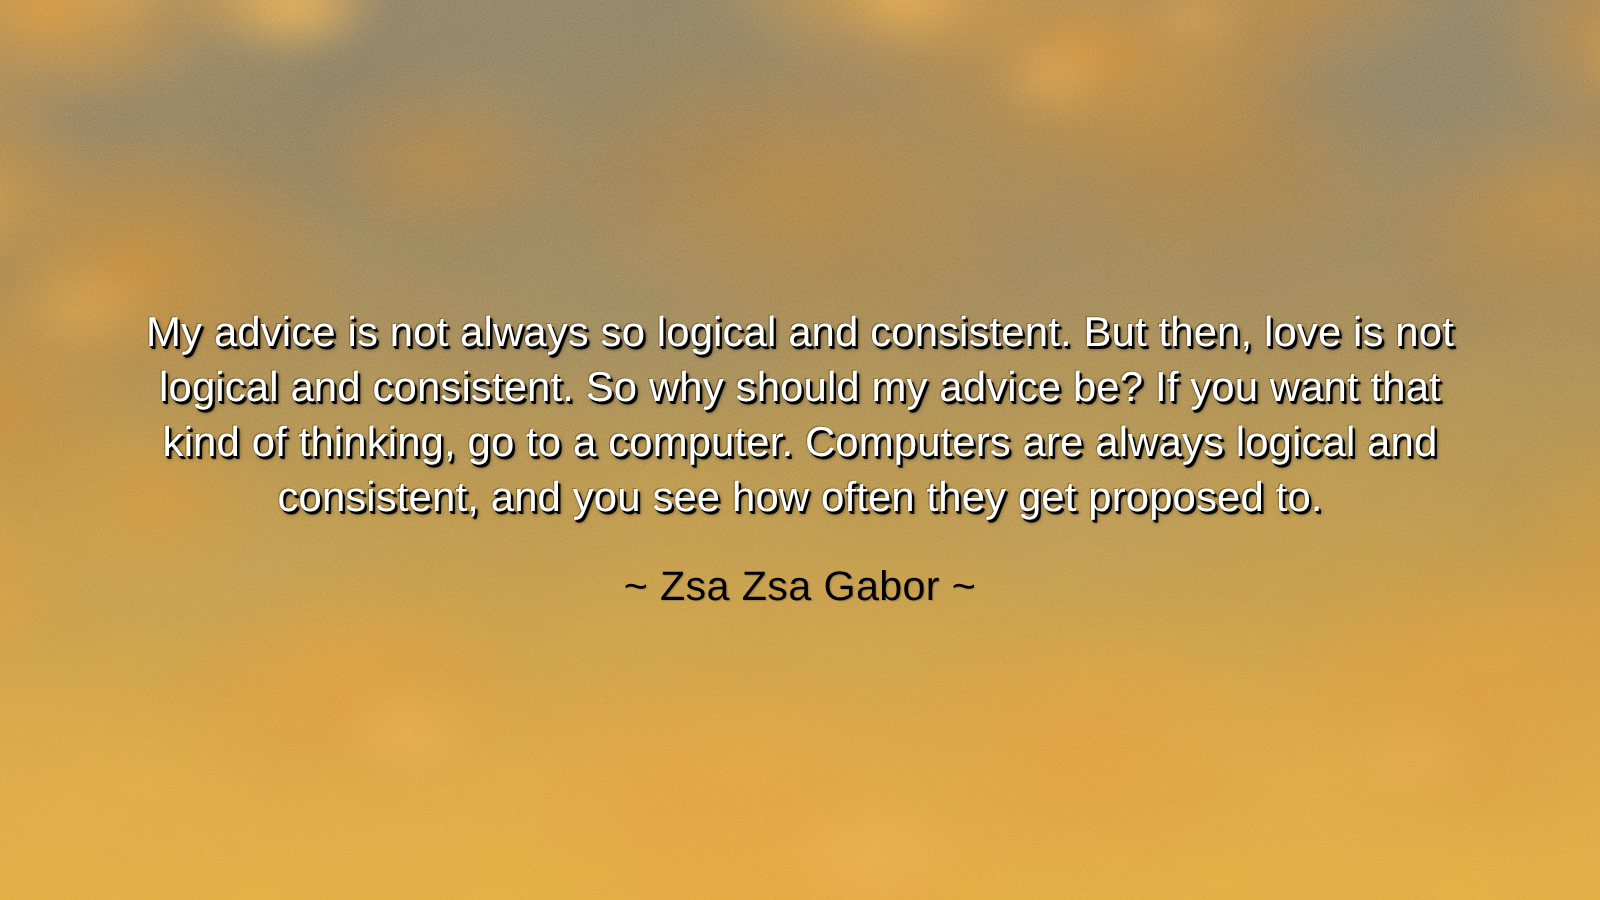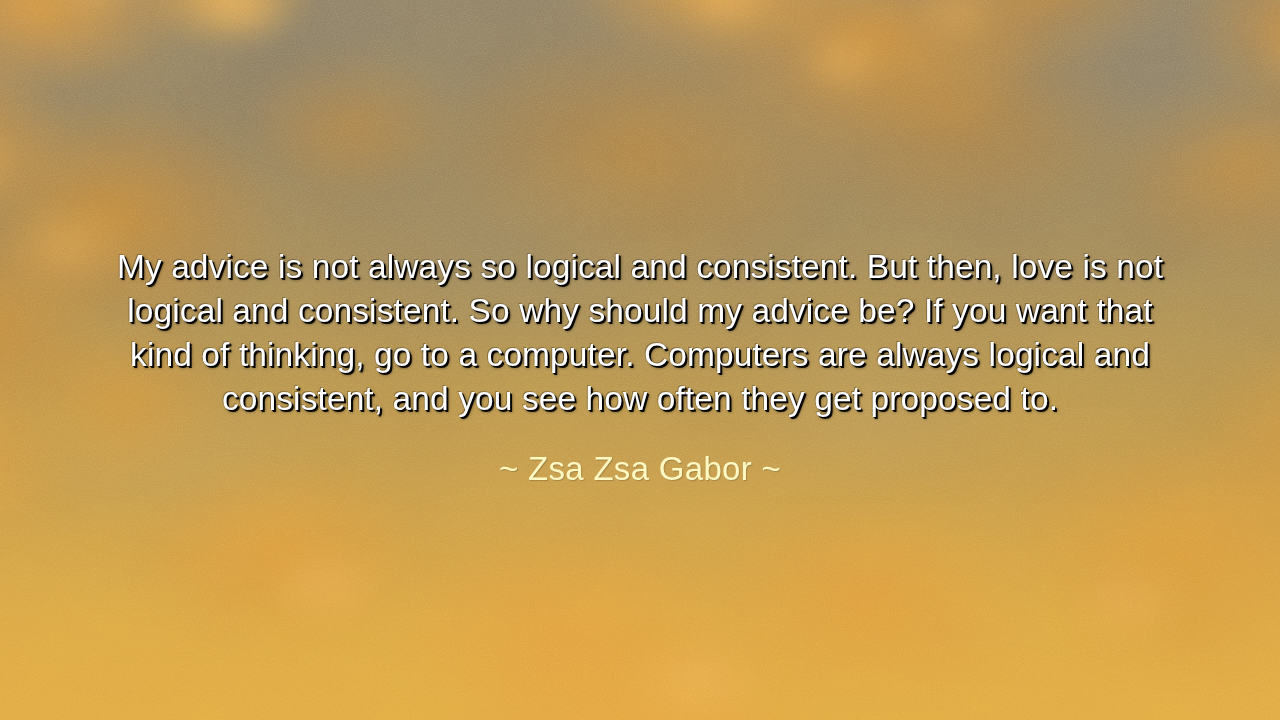--- a/index.html
+++ b/index.html
@@ -153,21 +153,21 @@
        2px 2px 0   rgba(0,0,0,.92),
        1px 1px 0   rgba(0,0,0,.85),
        2px 2px 3px rgba(0,0,0,.55),
       -1px -1px 0  rgba(0,0,0,.25);
     margin: 0;
   }
 
   .attribution {
     margin-top: 28px;
     text-align: center;
-    color: #fef9c3;
+    color: #000000;
     font-size: 33px;
     line-height: 40px;
     font-weight: 400;
     letter-spacing: .3px;
     text-shadow: 1px 1px 1px rgba(0,0,0,.18);
   }
 </style>
 </head>
 <body>
 

